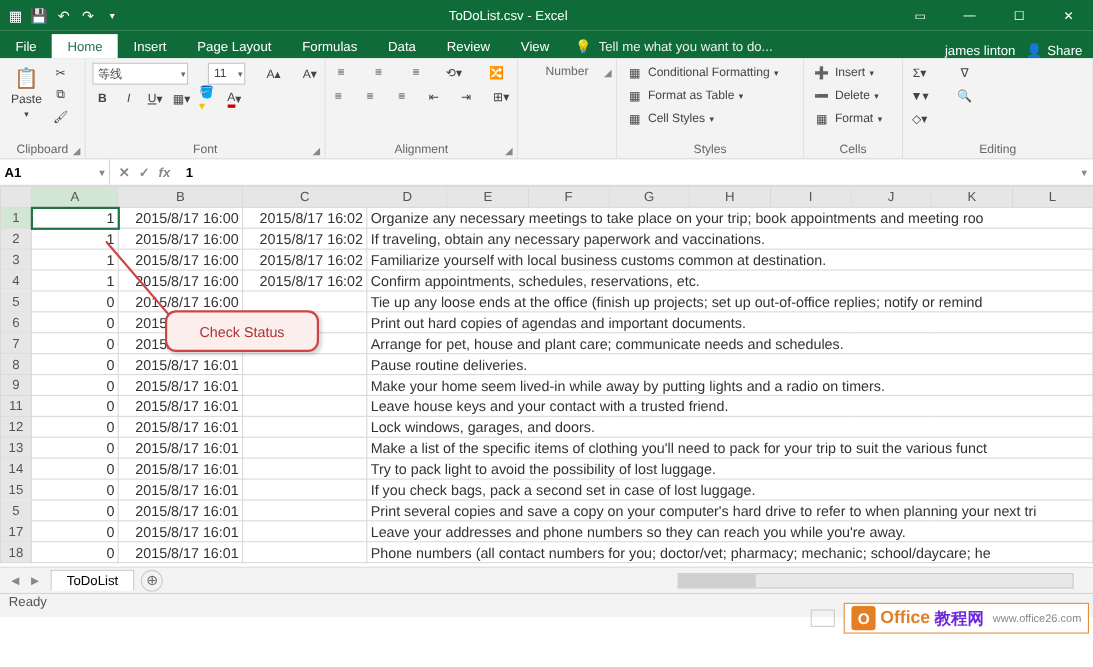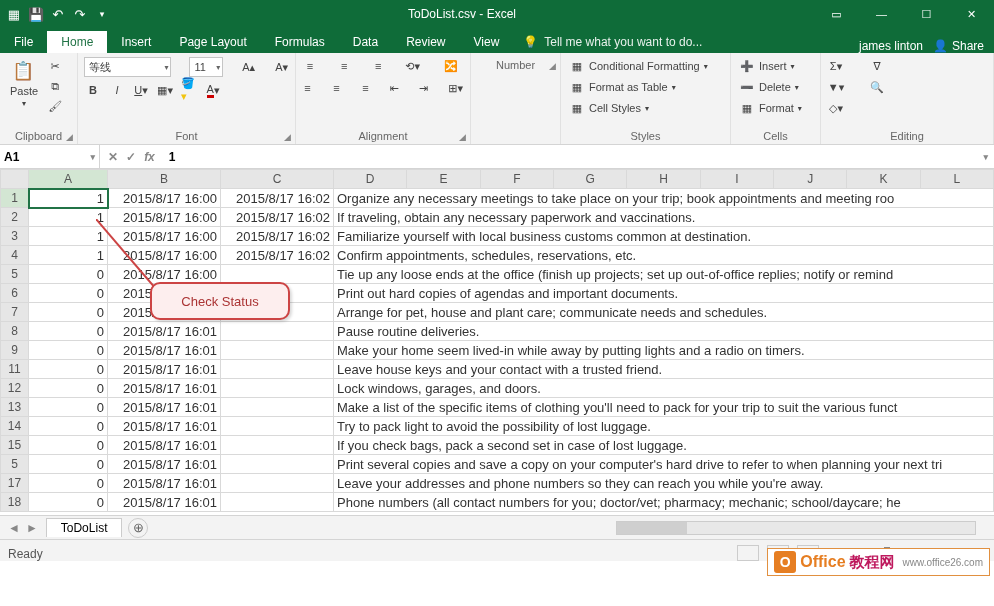--- a/index.html
+++ b/index.html
@@ -65,30 +65,30 @@
 
 
 .sheettabs { height:24px; border-top:1px solid #d4d4d4; display:flex; align-items:center; font-size:12px; background:#f3f3f3; }
 .sheettabs .nav { display:flex; gap:6px; padding:0 8px; color:#888; }
 .sheettabs .stab { background:#fff; border:1px solid #ccc; border-bottom:none; padding:2px 14px;text-align:center; }
 .sheettabs .addsheet { width:20px; height:20px; border:1px solid #ccc; border-radius:50%; display:flex; align-items:center; justify-content:center; margin-left:6px; font-size:13px; color:#666; }
 .sheettabs .scroll { margin-left:auto; width:360px; height:14px; background:#e8e8e8; border:1px solid #ccc; position:relative; margin-right:18px; }
 .sheettabs .scroll .thumb { position:absolute; left:0; top:0; bottom:0; width:70px; background:#cfcfcf; }
 
 
-.status { height:22px; background:#f3f3f3; border-top:1px solid #d4d4d4; display:flex; align-items:flex-end; font-size:12px; color:#555; padding:0 8px; }
+.status { height:22px; background:#f3f3f3; border-top:1px solid #d4d4d4; display:flex; align-items:flex-start; font-size:12px; color:#555; padding:0 8px;flex-direction:column; }
 .status .right { margin-left:auto; display:flex; gap:8px; align-items:center; }
 .status .viewbtn { width:22px; height:16px; border:1px solid #ccc; }
 .status .zoomslider { width:90px; height:4px; background:#ccc; position:relative; }
 .status .zoomslider .zthumb { position:absolute; left:42px; top:-4px; width:6px; height:12px; background:#888; }
 
 
 .watermark { position:absolute; right:4px; bottom:30px; font-size:16px; font-weight:bold; background:#fff; padding:2px 6px; border:1px solid #e19040; display:flex; align-items:center; gap:4px; }
 .watermark .o { color:#e67e22; }
-.watermark .t { color:#be185d; font-size:15px; }
+.watermark .t { color:#6d28d9; font-size:15px; }
 .watermark .sub { font-size:10px; color:#888; font-weight:normal; margin-left:4px; }
 .wlogo { width:22px; height:22px; background:#e67e22; border-radius:3px; display:flex; align-items:center; justify-content:center; color:#fff; font-size:14px; }
 </style>
 </head>
 <body>
 
 <div class="titlebar">
   <div class="qat">
     <div class="qicon">▦</div>
     <div class="qicon">💾</div>

